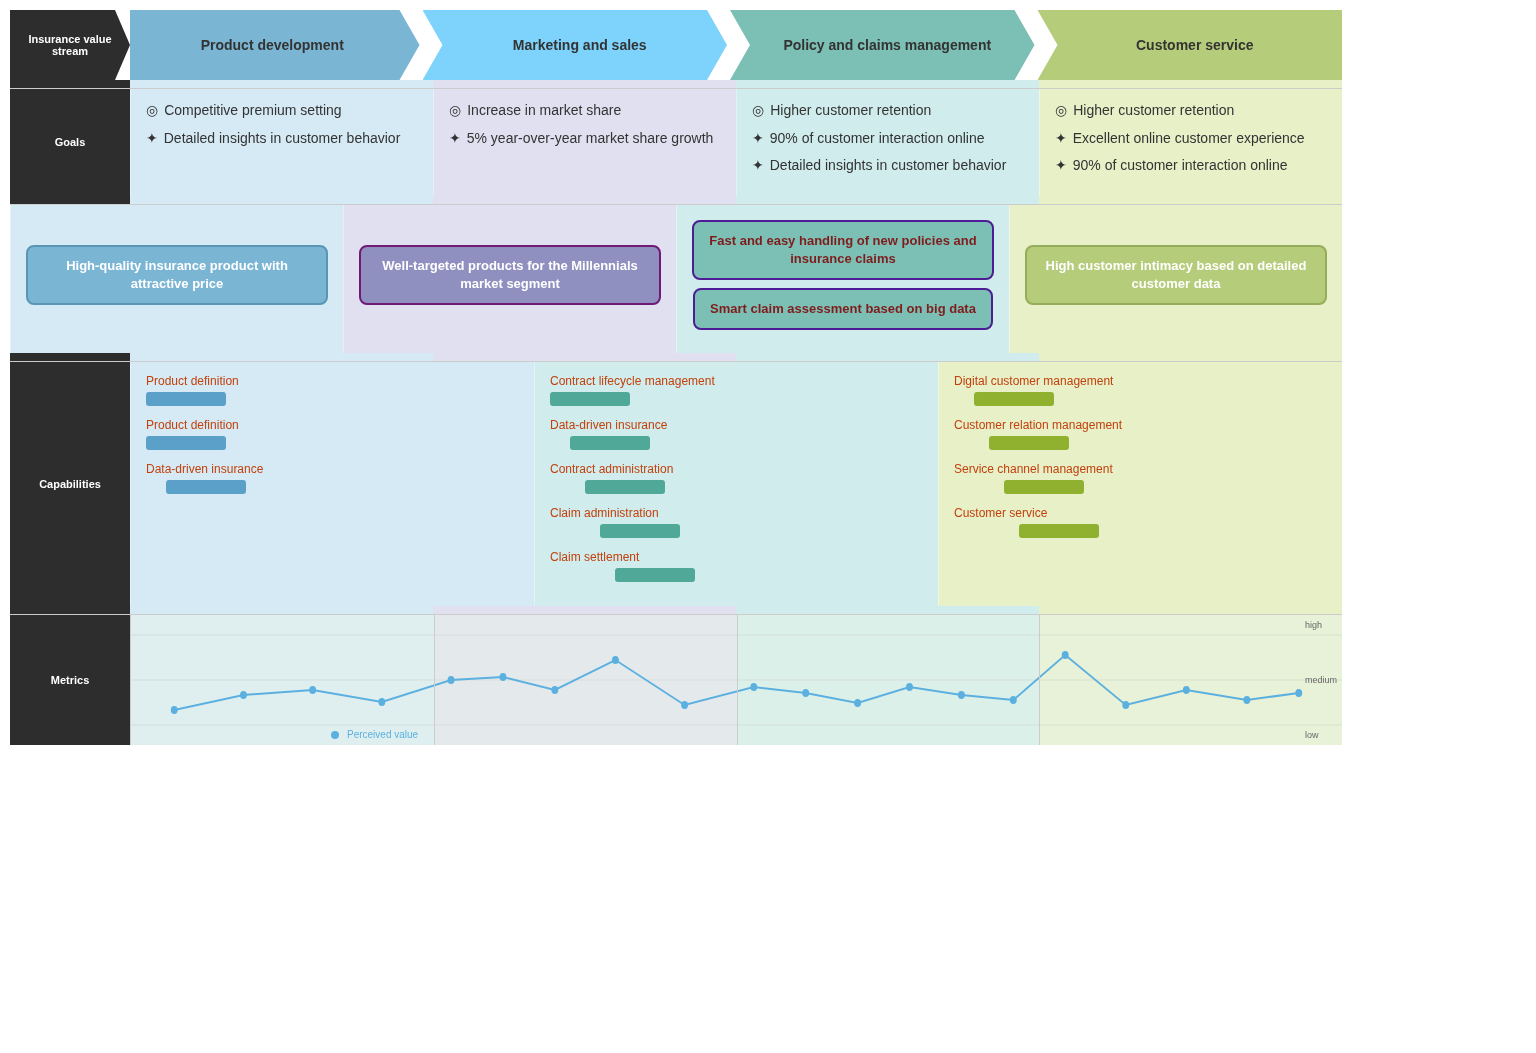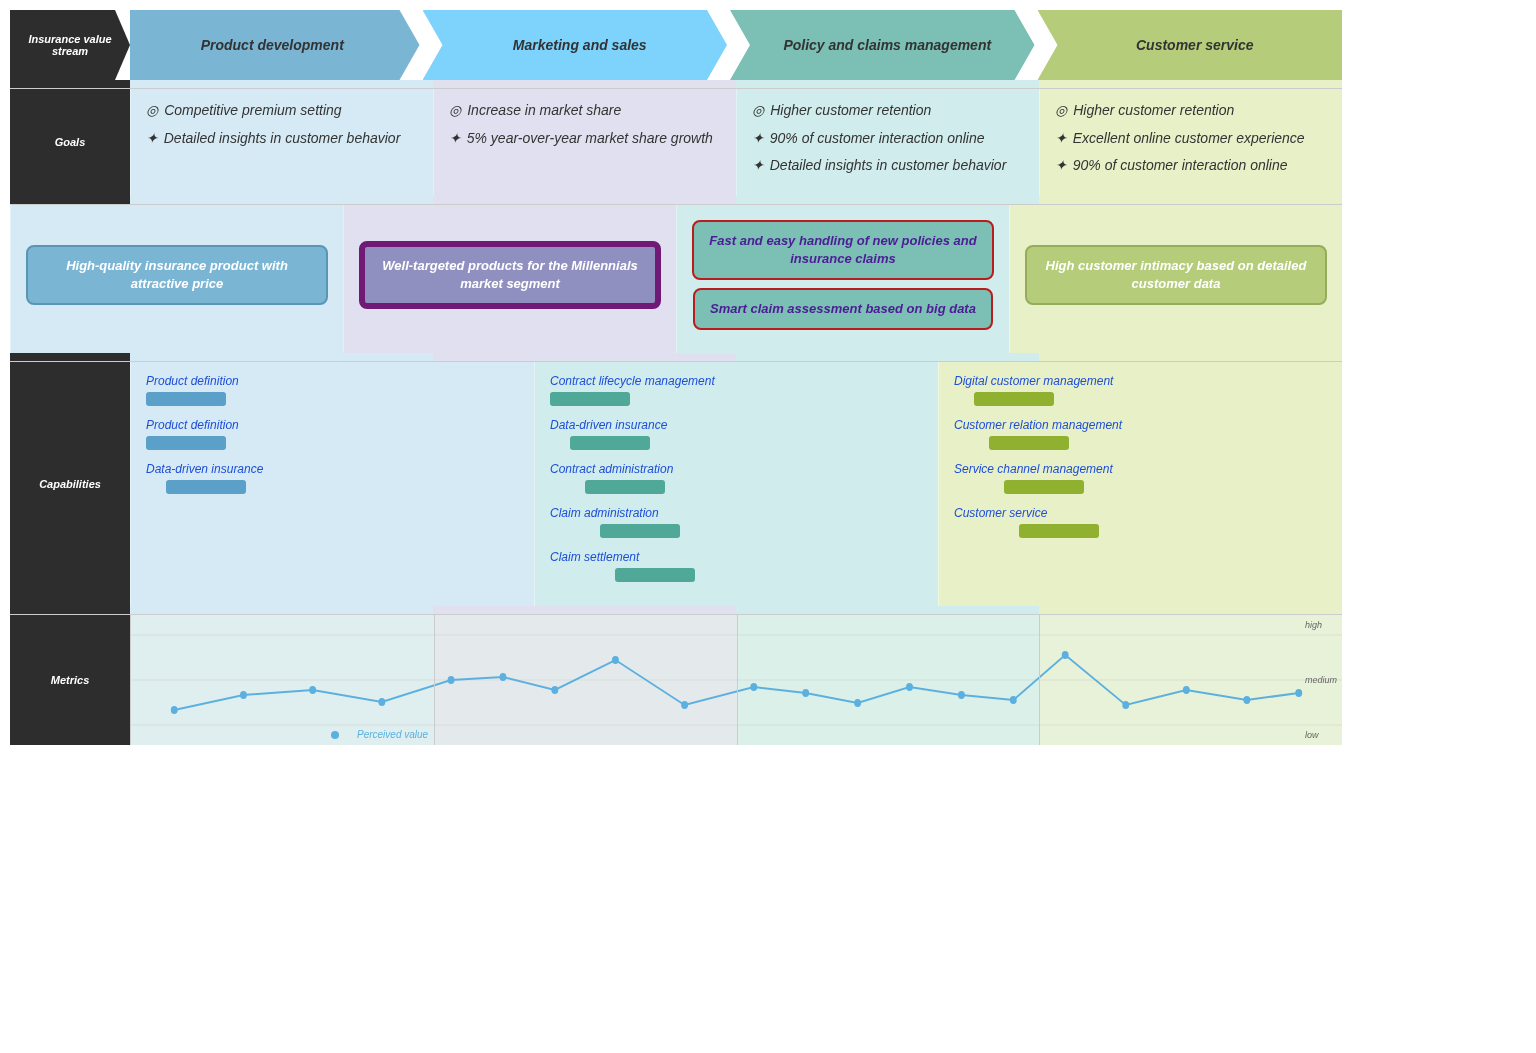--- a/index.html
+++ b/index.html
@@ -1,21 +1,20 @@
 <!DOCTYPE html>
 <html><head>
   <meta charset="utf-8">
   <style>
     * { box-sizing: border-box; margin: 0; padding: 0; }
     body { font-family: Arial, sans-serif; background: #fff; width: 1536px; min-height: 1053px; overflow-x: hidden; }
 
     .main-container {
       width: 1352px;
       padding: 10px;
-      font-style: italic;
     }
 
     
     .header-row {
       display: flex;
       align-items: stretch;
       margin-bottom: 0;
     }
 
     .arrow-container {
@@ -124,32 +123,32 @@
       border-radius: 8px;
       padding: 10px 15px;
       text-align: center;
       font-size: 13px;
       font-weight: bold;
       margin-bottom: 8px;
       line-height: 1.4;
     }
 
     .vp-blue { background: #7ab5d4; color: #fff; border: 2px solid #5a95b4; }
-    .vp-purple { background: #9090c0; color: #fff; border: 6px solid #701a75; }
-    .vp-teal { background: #7bbfb5; color: #4c1d95; border: 2px solid #b91c1c; }
+    .vp-purple { background: #9090c0; color: #fff; border: 2px solid #701a75; }
+    .vp-teal { background: #7bbfb5; color: #7f1d1d; border: 2px solid #4c1d95; }
     .vp-green { background: #b5cc7a; color: #fff; border: 2px solid #95ac5a; }
 
     
     .cap-item {
       margin-bottom: 12px;
     }
 
     .cap-label {
       font-size: 12px;
-      color: #1d4ed8;
+      color: #c2410c;
       margin-bottom: 4px;
     }
 
     .cap-bar {
       height: 14px;
       border-radius: 3px;
     }
 
     .cap-bar-blue { background: #5ba0c8; width: 80px; }
     .cap-bar-purple { background: #7070b0; width: 80px; }
@@ -207,21 +206,21 @@
       top: 0;
       left: 0;
     }
 
     .metrics-legend {
       position: absolute;
       bottom: 5px;
       left: 200px;
       display: flex;
       align-items: center;
-      gap: 18px;
+      gap: 8px;
       font-size: 10px;
       color: #5bb0e0;
     }
 
     .legend-dot {
       width: 8px;
       height: 8px;
       border-radius: 50%;
       background: #5bb0e0;
     }

